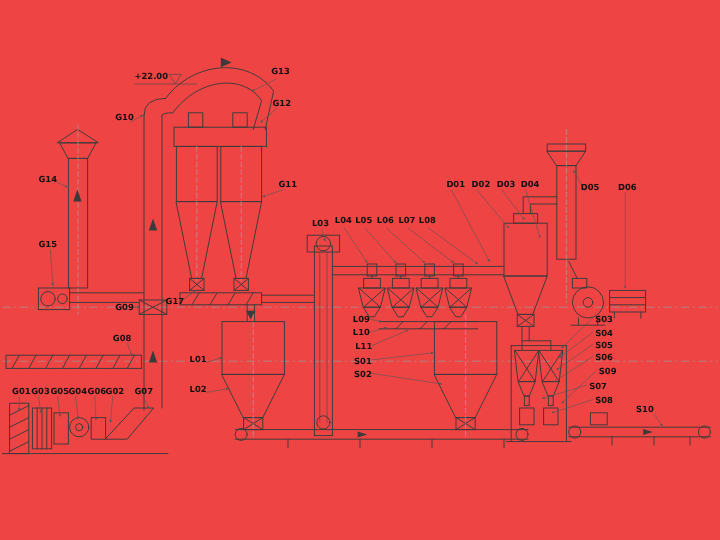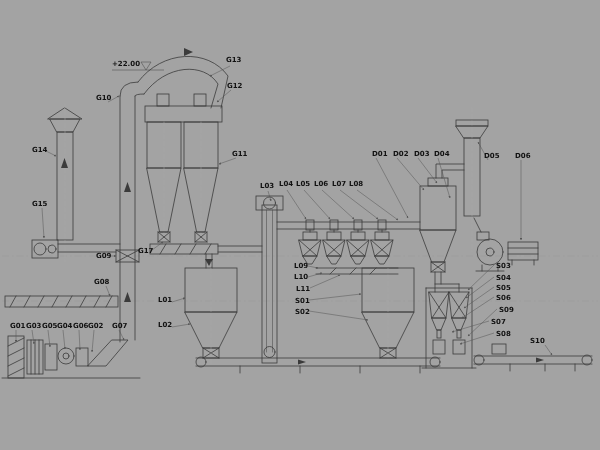--- a/index.html
+++ b/index.html
@@ -1,16 +1,16 @@
 <!DOCTYPE html>
 <html><head>
 <meta charset="utf-8">
 <style>
   html,body{margin:0;padding:0;background:#e8e8e8;}
-  .canvas{position:relative;width:600px;height:450px;background:#a3a3a3;overflow:hidden;
+  .canvas{position:relative;width:600px;height:450px;background:#ef4444;overflow:hidden;
           font-family:"DejaVu Sans", sans-serif;}
   svg{position:absolute;left:0;top:0;}
   .eq{stroke:#3b3b3b;stroke-width:0.8;fill:none;stroke-linecap:round;}
   .eq-thin{stroke:#4a4a4a;stroke-width:0.55;fill:none;}
   .dashline{stroke:#9a9a9a;stroke-width:0.6;fill:none;stroke-dasharray:7 3 1.5 3;}
   .cdash{stroke:#aaaaaa;stroke-width:0.5;fill:none;stroke-dasharray:4 2.5;}
   .leader{stroke:#555555;stroke-width:0.5;fill:none;}
   .arrowfill{fill:#3b3b3b;stroke:none;}
   .lbl{font-size:7px;font-weight:bold;fill:#111111;}
 </style>

